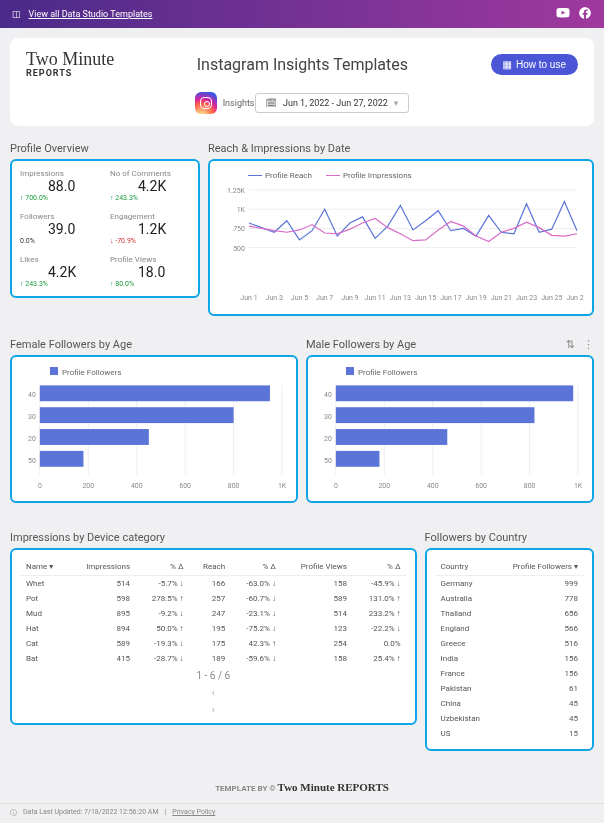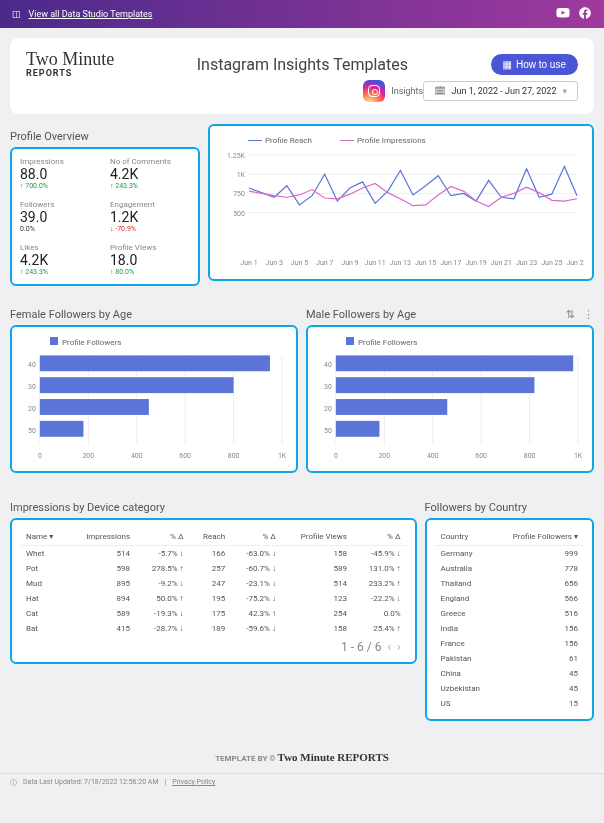--- a/index.html
+++ b/index.html
@@ -37,21 +37,21 @@
     color: #fff;
     border: none;
     border-radius: 14px;
     padding: 5px 12px;
     font-size: 10px;
     display: flex;
     align-items: center;
     gap: 4px;
     cursor: pointer;
   }
-  .header-row2 { display: flex; align-items: center; justify-content: flex-end; margin-top: 2px; }
+  .header-row2 { display: flex; align-items: center; justify-content: center; margin-top: 14px; }
   .insta-box { display: flex; align-items: center; gap: 6px; }
   .insta-icon {
     width: 22px; height: 22px; border-radius: 6px;
     background: radial-gradient(circle at 30% 110%, #fdf497 0%, #fd5949 45%, #d6249f 60%, #285AEB 90%);
     display: flex; align-items: center; justify-content: center;
   }
   .insta-icon-inner { width: 12px; height: 12px; border: 1.5px solid #fff; border-radius: 4px; position: relative; }
   .insta-icon-inner::after { content:""; position:absolute; top:3px; left:3px; width:4px; height:4px; border:1px solid #fff; border-radius:50%; }
   .date-picker {
     border: 1px solid #ccc;
@@ -69,36 +69,36 @@
   .card {
     background: #fff;
     border: 2px solid #0ea5e9;
     border-radius: 6px;
     padding: 8px;
   }
   .profile-card { width: 190px; }
   .reach-card { flex: 1; }
   .metrics { display: grid; grid-template-columns: 1fr 1fr; gap: 10px; }
   .metric-label { font-size: 8px; color: #888; }
-  .metric-value { font-size: 14px; color: #222; }
+  .metric-value { font-size: 14px; color: #222; margin-left: 28px; }
   .metric-delta { font-size: 7px;}
   .delta-up { color: #1a9c3f; }
   .delta-down { color: #d63030; }
-  .chart-legend { font-size: 8px; color: #666; display:flex; gap: 28px; padding: 2px 0 4px 30px; }
+  .chart-legend { font-size: 8px; color: #666; display:flex; gap: 14px; padding: 2px 0 4px 30px; }
   .leg-swatch { display:inline-block; width: 14px; height: 1px; vertical-align: middle; margin-right: 3px;}
   svg.linechart { width: 100%; height: 120px; }
   svg.barchart { width: 100%; height: 110px; }
   .axis-label { font-size: 7px; fill: #888; }
   .half { flex: 1; }
   .tbl { width: 100%; font-size: 8px; border-collapse: collapse; }
   .tbl th { text-align: right; color: #555; padding: 4px 6px; font-weight: normal; border-bottom: 1px solid #eee;}
   .tbl th:first-child { text-align: left; }
   .tbl td { text-align: right; padding: 3px 6px; color: #555;}
   .tbl td:first-child { text-align: left; }
-  .pager { display:flex; justify-content:flex-end; align-items:center; gap:6px; font-size:12px; color:#888; padding: 4px 6px 0;}
+  .pager { display:flex; justify-content:flex-end; align-items:center; gap:6px; font-size:10px; color:#888; padding: 4px 6px 0; flex-direction: column;}
   .pager-arrow { cursor:pointer; color:#aaa;}
   .footer-template { text-align: center; font-size: 8px; color: #888; padding: 20px 0 10px; font-weight: bold;}
   .footer-legal { font-size: 7px; color: #888; padding: 4px 10px; border-top:1px solid #ddd; display:flex; gap:6px;}
   .footer-legal a { color:#888;}
   .card-header-actions { float:right; color:#888; font-size:11px; display:flex; gap:8px;}
 </style>
 </head>
 <body>
 
 <div class="topbar">
@@ -177,20 +177,21 @@
             </div>
             <div>
               <div class="metric-label">Profile Views</div>
               <div class="metric-value">18.0</div>
               <div class="metric-delta delta-up">↑ 80.0%</div>
             </div>
           </div>
       </div>
     </div>
     <div style="flex:1">
+      <div class="section-title">Reach &amp; Impressions by Date</div>
       <div class="card reach-card">
         <div class="chart-legend">
           <span><span class="leg-swatch" style="background:#5a74d8"></span><span>Profile Reach</span></span>
           <span><span class="leg-swatch" style="background:#d86bc8"></span><span>Profile Impressions</span></span>
         </div>
         <svg class="linechart" id="line-chart" viewBox="0 0 360 120">
             <text class="axis-label" x="24" y="66.6" text-anchor="end">500</text>
             <line x1="28" x2="356" y1="63.599999999999994" y2="63.599999999999994" stroke="#eee"></line>
             <text class="axis-label" x="24" y="47.400000000000006" text-anchor="end">750</text>
             <line x1="28" x2="356" y1="44.400000000000006" y2="44.400000000000006" stroke="#eee"></line>

